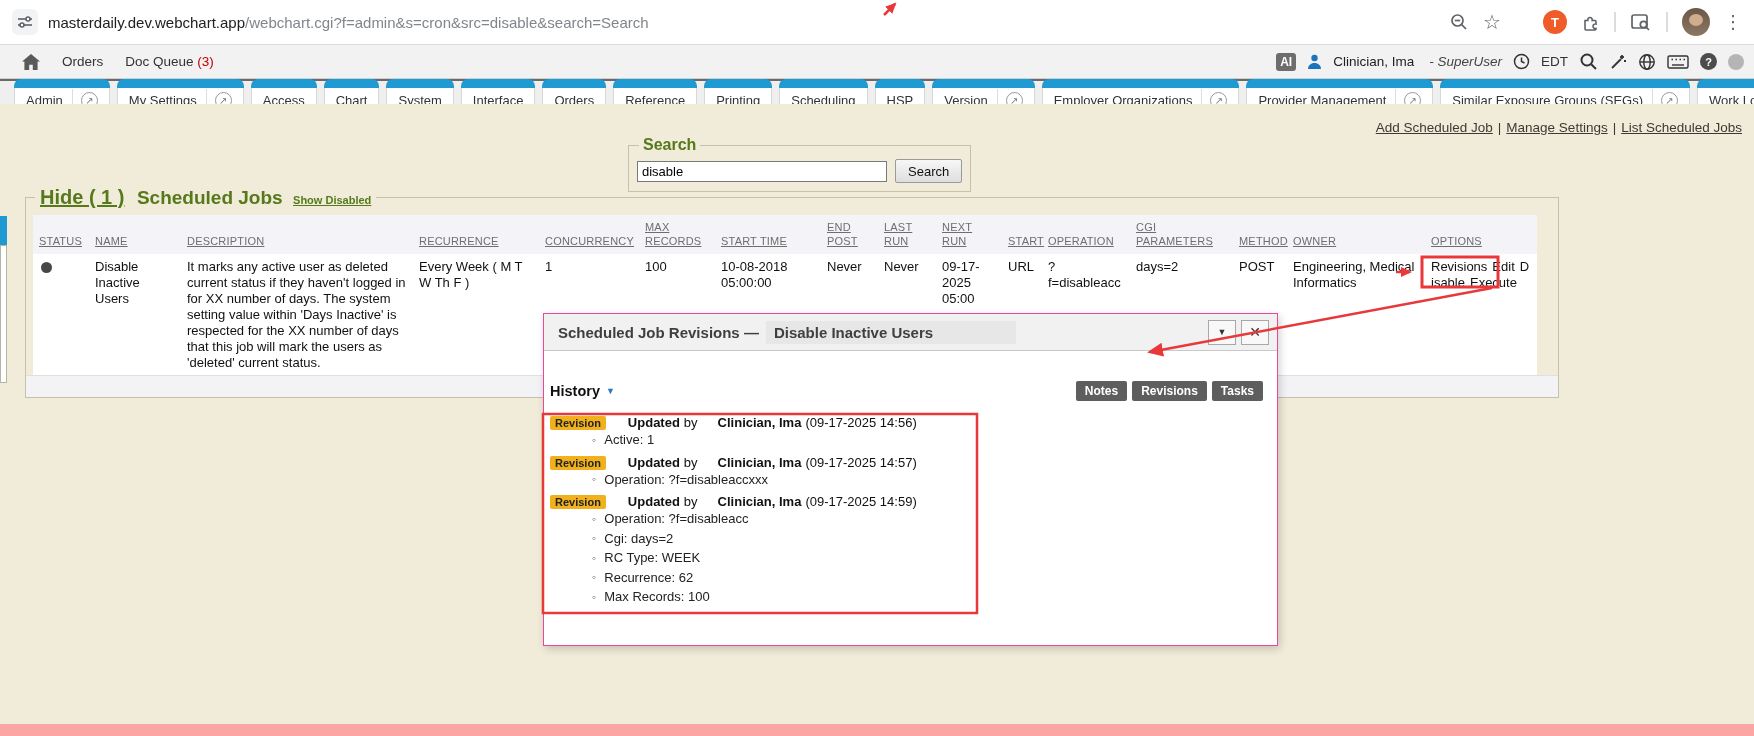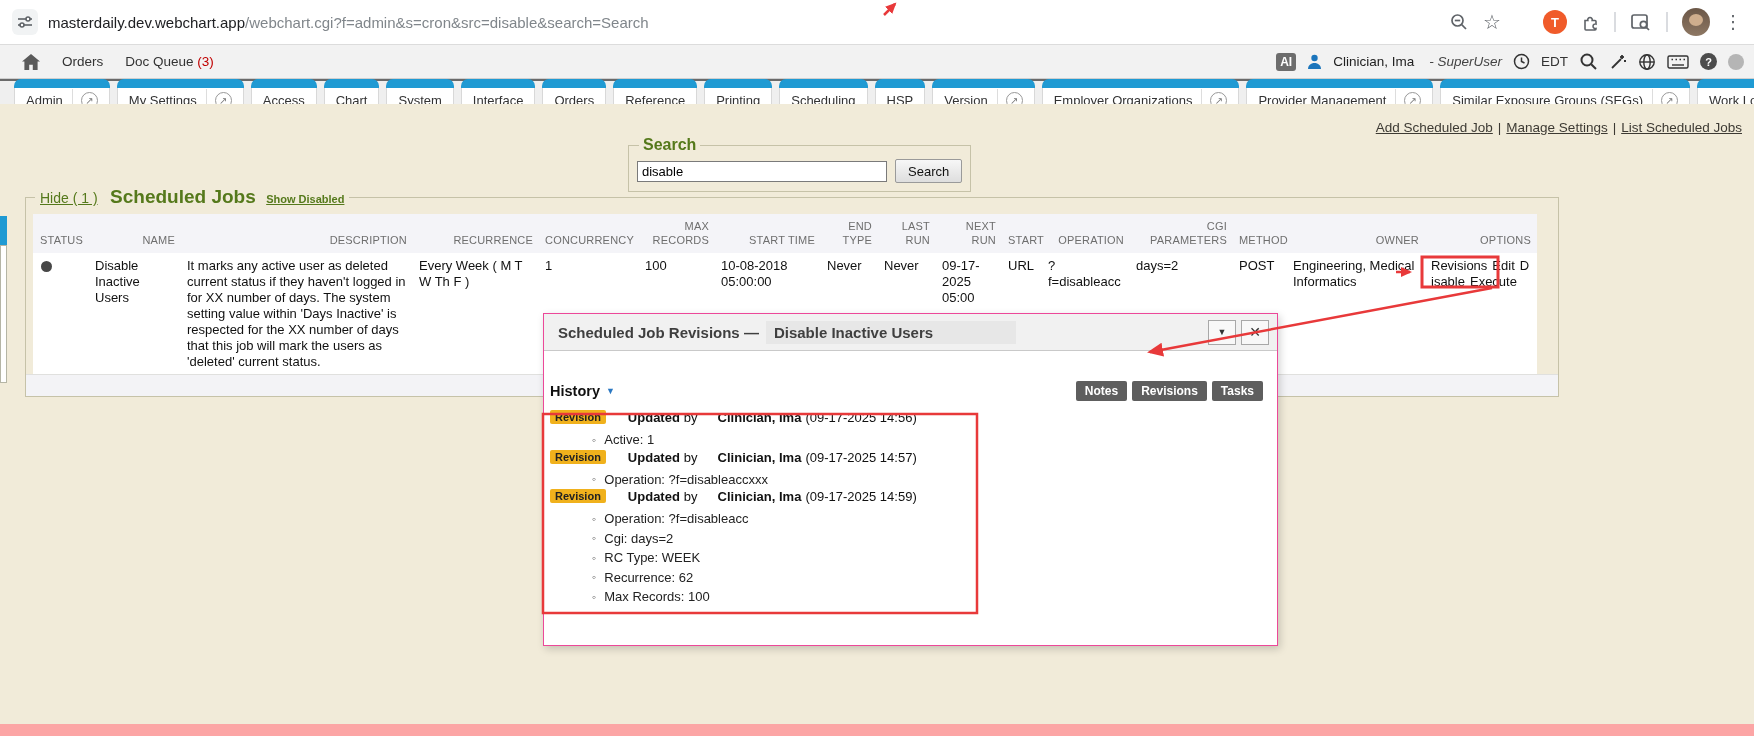--- a/index.html
+++ b/index.html
@@ -56,27 +56,27 @@
   fieldset { border:1px solid #c6c2a8; }
   .search-fieldset { position:absolute; left:628px; top:32px; width:330px; padding:5px 8px 8px 8px; }
   .search-fieldset legend { font-size:16px; font-weight:bold; color:#55791b; padding:0 4px; margin-left:2px; }
   .search-row { display:flex; align-items:center; gap:8px; }
   .search-input { width:250px; height:21px; border:1px solid #7a7a7a; font-size:13px; padding:1px 4px; background:#fff; }
   .search-btn { height:24px; padding:2px 12px; font-size:13px; color:#111; border:1px solid #9a9a9a; border-radius:2px;
     background:linear-gradient(#f7f7f7,#dedede); cursor:pointer; }
 
   .jobs-fieldset { position:absolute; left:25px; top:82px; width:1534px; padding:6px 7px 0 7px; }
   .jobs-fieldset legend { padding:0 5px; margin-left:2px; white-space:nowrap; }
-  .legend-hide { font-size:14px; font-weight:normal; color:#55791b; text-decoration:underline; cursor:pointer; }
+  .legend-hide { font-size:20px; font-weight:bold; color:#55791b; text-decoration:underline; cursor:pointer; }
   .legend-title { font-size:19px; font-weight:bold; color:#55791b; margin:0 6px 0 8px; }
   .legend-show { font-size:11px; font-weight:bold; color:#55791b; text-decoration:underline; cursor:pointer; }
 
   table.jobs { border-collapse:collapse; table-layout:fixed; width:1504px; margin-bottom:0; }
   table.jobs thead tr { background:#f4f4f8; }
-  table.jobs th { font-size:11px; font-weight:normal; color:#6e6e6e; text-align:right; 
+  table.jobs th { font-size:11px; font-weight:normal; color:#6e6e6e; text-align:left; text-decoration:underline;
     padding:5px 6px; vertical-align:bottom; line-height:1.3; letter-spacing:.2px; cursor:pointer; }
   table.jobs td { background:#fff; font-size:13px; color:#111; vertical-align:top; padding:5px 6px; line-height:1.23;
     white-space:pre-line; overflow-wrap:break-word; }
   .status-dot { width:11px; height:11px; border-radius:50%; background:#474747; margin:3px 0 0 2px; }
   .opt-link { cursor:pointer; margin-right:5px; }
   .empty-row { height:22px; background:#f3f3f6; border-top:1px solid #e0e0de; margin:0 -7px; }
 
   .left-rail-blue { position:absolute; left:0; top:112px; width:7px; height:29px; background:#1f9ad3; }
   .left-rail-white { position:absolute; left:0; top:141px; width:7px; height:138px; background:#fff; border:1px solid #b5b5a5; }
 
@@ -91,21 +91,21 @@
   .mc-btn { width:28px; height:25px; border:1px solid #a8a8a8; background:#f8f8f8; display:flex; align-items:center; justify-content:center;
     font-size:12px; color:#333; cursor:pointer; }
   .mc-btn.close { font-size:14px; }
   .modal-body { padding:12px 14px 0 6px; }
   .history-row { display:flex; align-items:center; margin-top:18px; }
   .history-label { font-size:14.5px; font-weight:bold; color:#111; cursor:pointer; }
   .history-caret { color:#2b78c2; font-size:9px; margin-left:6px; cursor:pointer; }
   .modal-buttons { margin-left:auto; display:flex; gap:5px; }
   .m-btn { background:#5e5e5e; color:#fff; font-size:12px; font-weight:bold; padding:3px 9px; border-radius:2px; cursor:pointer; }
   .rev-list { margin-top:9px; }
-  .rev-line { font-size:13px; color:#111; height:20px; display:flex; align-items:flex-start; }
+  .rev-line { font-size:13px; color:#111; height:20px; display:flex; align-items:flex-end; }
   .rev-badge { background:#f0b11c; color:#222; font-size:11px; font-weight:bold; padding:1px 5px; border-radius:2px; margin-right:6px; }
   .rev-line b { margin-right:4px;margin-left:16px; }
   .rev-line .plain { margin-right:4px; }
   .rev-detail { font-size:13px; color:#222; height:19.5px; padding-left:42px; display:flex; align-items:center; }
   .rev-detail .bullet { color:#555; font-size:12px; margin-right:8px; }
 
   .annotations { position:absolute; left:0; top:0; width:1754px; height:736px; z-index:60; pointer-events:none; }
   svg.inline-icon { display:block; }
 </style>
 </head>
@@ -371,21 +371,21 @@
         </colgroup>
         <thead>
           <tr>
             <th>STATUS</th>
             <th>NAME</th>
             <th>DESCRIPTION</th>
             <th>RECURRENCE</th>
             <th>CONCURRENCY</th>
             <th>MAX RECORDS</th>
             <th>START TIME</th>
-            <th>END TYPE</th>
+            <th>END POST</th>
             <th>LAST RUN</th>
             <th>NEXT RUN</th>
             <th>START</th>
             <th>OPERATION</th>
             <th>CGI PARAMETERS</th>
             <th>METHOD</th>
             <th>OWNER</th>
             <th>OPTIONS</th>
           </tr>
         </thead>

